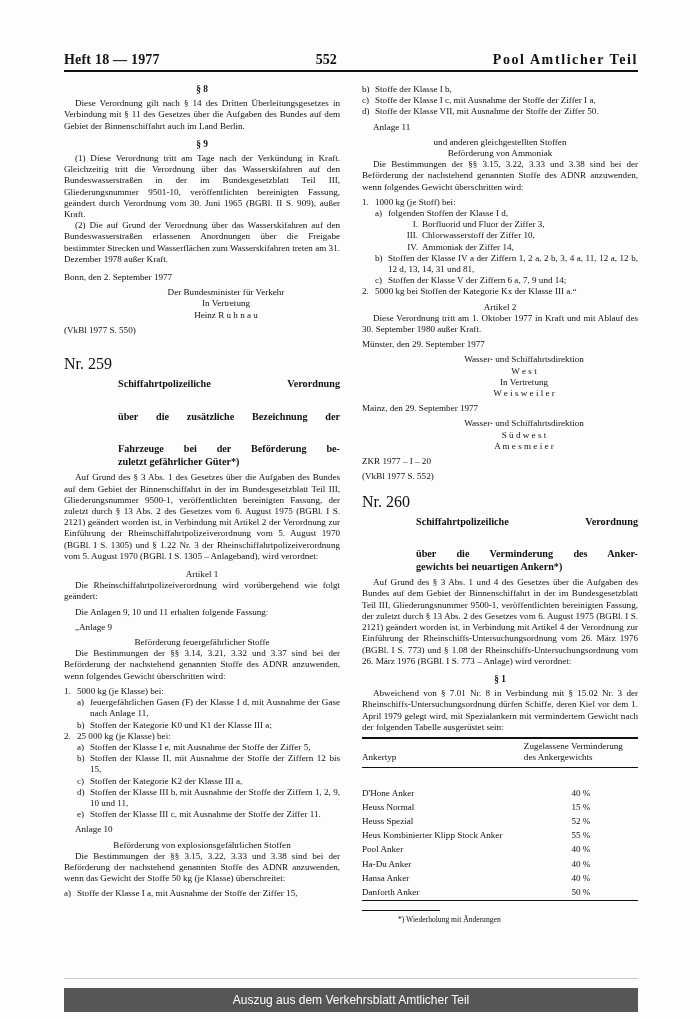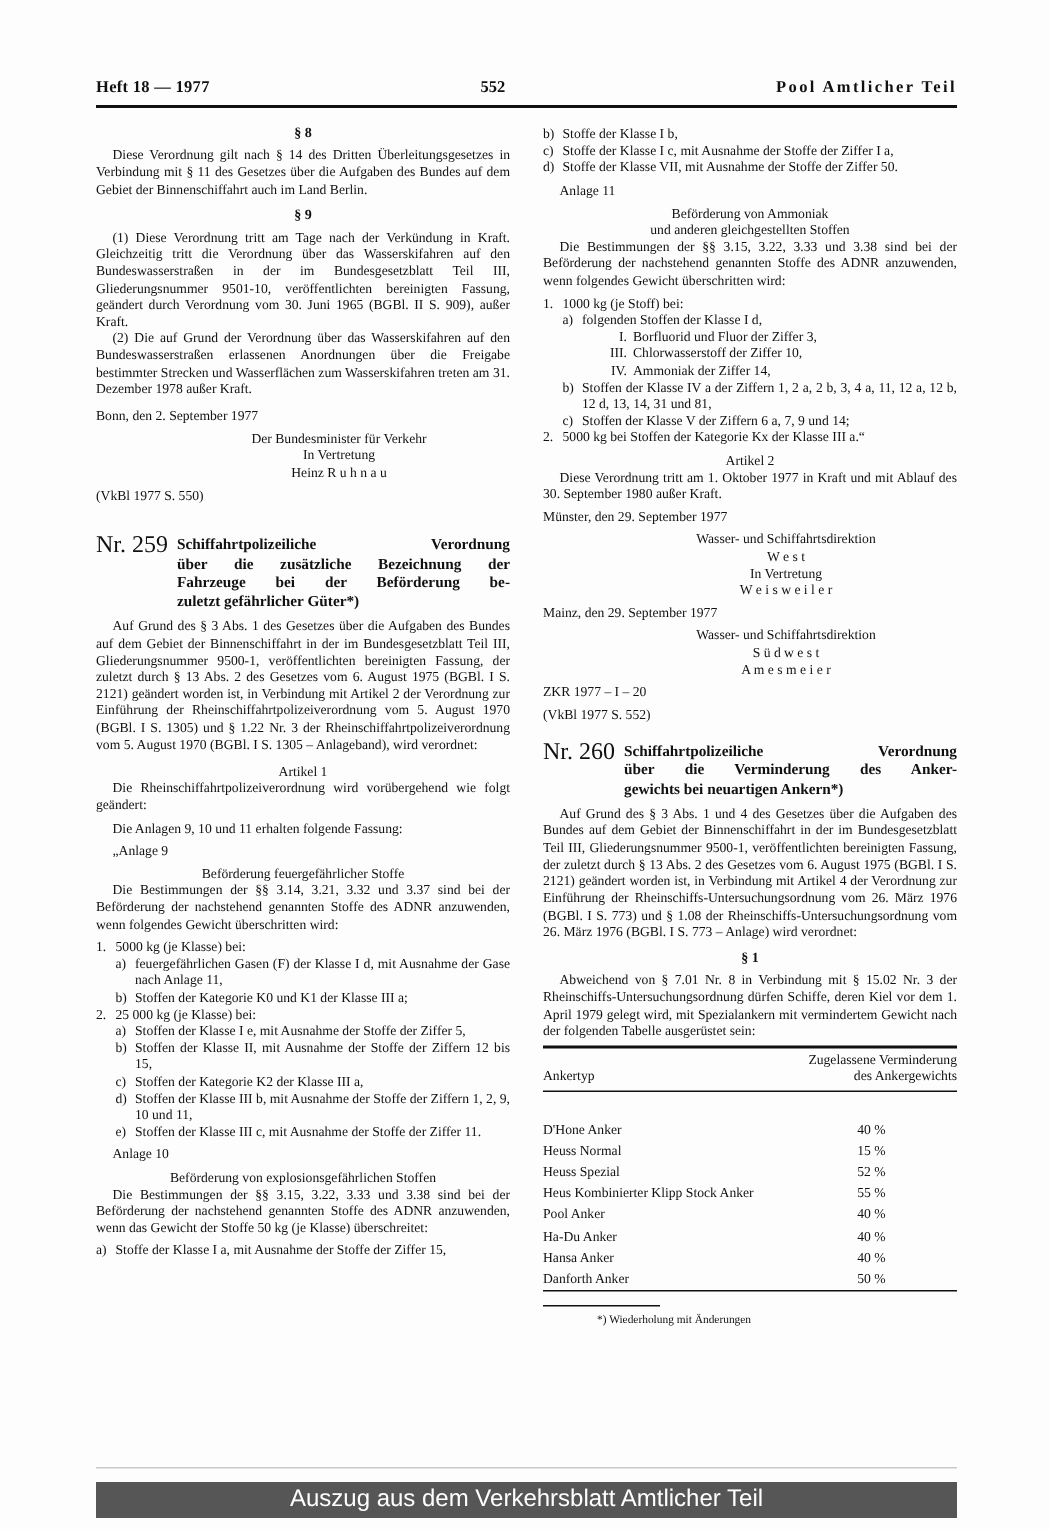--- a/index.html
+++ b/index.html
@@ -23,21 +23,21 @@
     background: #fdfdfd;
   }
 
   
   .runhead {
     position: absolute;
     left: 64px; top: 52px;
     width: 574px;
     display: flex;
     align-items: flex-end;
-    font-size: 11px;
+    font-size: 14px;
     font-weight: bold;
   }
   .runhead .left  { flex: 0 0 auto; letter-spacing: .2px; }
   .runhead .mid   { flex: 1 1 auto; text-align: center; }
   .runhead .right { flex: 0 0 auto; letter-spacing: 1.6px; }
   .rule-head {
     position: absolute;
     left: 64px; top: 70px;
     width: 574px;
     height: 2px;
@@ -114,37 +114,38 @@
     font-size: 16px;
   }
   .article-head .ttl {
     flex: 1 1 auto;
     text-align: justify;
   }
   .article-head .ttl span { display: block; }
   .article-head .ttl span.j {
     text-align: justify;
     text-align-last: justify;
+    margin-top: 20px;
   }
   .article-head .ttl span.last { text-align-last: left; }
 
   
   .tbl {
     width: 100%;
     border-collapse: collapse;
     font-size: 9.1px;
     line-height: 11.4px;
   }
   .tbl .hdr-rule-top td { border-top: 1.6px solid #111; height: 0; padding: 0; }
   .tbl thead td {
     padding: 2px 0 3px 0;
     vertical-align: bottom;
     border-bottom: 1px solid #111;
   }
-  .tbl thead td.c2 { text-align: right; }
+  .tbl thead td.c2 { text-align: left; }
   .tbl tbody td { padding: 1.4px 0; }
   .tbl tbody tr:first-child td { padding-top: 20px; }
   .tbl tbody td.c2 { text-align: center; }
   .tbl tfoot td { border-top: 1.6px solid #111; height: 0; padding: 0; }
 
   
   .fn-rule {
     width: 78px;
     height: 1px;
     background: #111;
@@ -164,21 +165,21 @@
     position: absolute;
     left: 64px; top: 988px;
     width: 574px;
     height: 24px;
     background: #565656;
     color: #ffffff;
     display: flex;
     align-items: center;
     justify-content: center;
     font-family: "Liberation Sans", "DejaVu Sans", sans-serif;
-    font-size: 16px;
+    font-size: 12px;
   }
 </style>
 </head>
 <body>
 
 <div class="page">
 
   <div class="runhead">
     <div class="left">Heft 18 — 1977</div>
     <div class="mid">552</div>
@@ -299,22 +300,22 @@
         <div class="bd">Stoffe der Klasse I c, mit Ausnahme der Stoffe der Ziffer I a,</div>
       </div>
       <div class="li lvl1">
         <div class="mk">d)</div>
         <div class="bd">Stoffe der Klasse VII, mit Ausnahme der Stoffe der Ziffer 50.</div>
       </div>
 
       <div class="gap-s"></div>
       <div class="para">Anlage 11</div>
       <div class="gap-s"></div>
+      <div class="ctr">und anderen gleichgestellten Stoffen</div>
       <div class="ctr">Beförderung von Ammoniak</div>
-      <div class="ctr">und anderen gleichgestellten Stoffen</div>
       <div class="para">Die Bestimmungen der §§ 3.15, 3.22, 3.33 und 3.38 sind bei der Beförderung der nachstehend genannten Stoffe des ADNR anzuwenden, wenn folgendes Gewicht überschritten wird:</div>
 
       <div class="gap-s"></div>
       <div class="li lvl1">
         <div class="mk">1.</div>
         <div class="bd">1000 kg (je Stoff) bei:</div>
       </div>
       <div class="li lvl2">
         <div class="mk">a)</div>
         <div class="bd">folgenden Stoffen der Klasse I d,</div>

